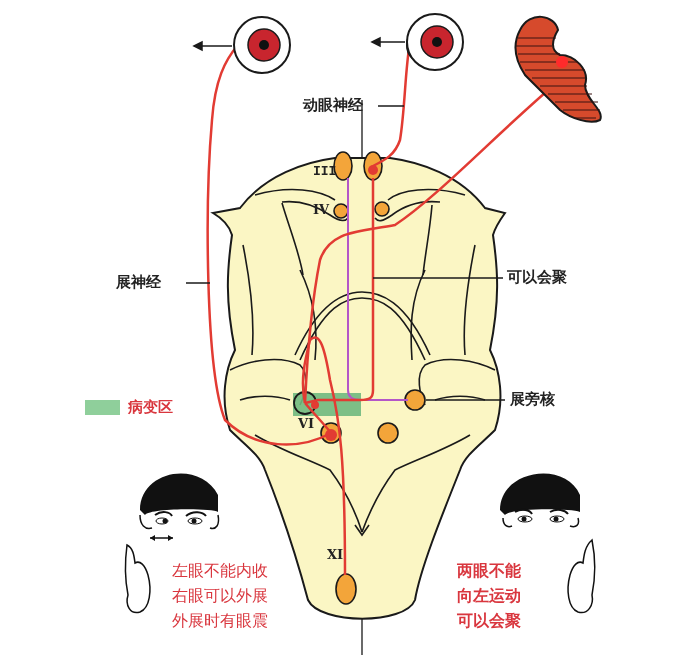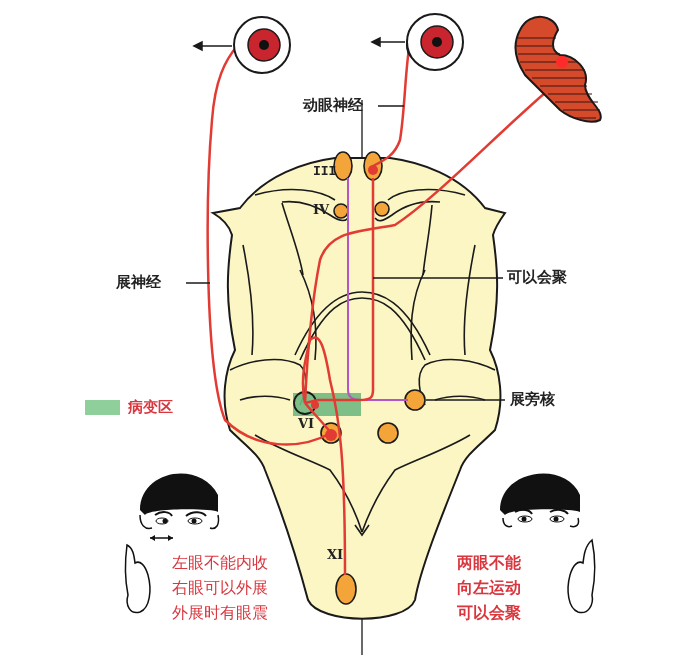--- a/index.html
+++ b/index.html
@@ -2,21 +2,21 @@
 <html><head>
 <meta charset="utf-8">
 <style>
   html, body { margin: 0; padding: 0; background: #ffffff; }
   body { width: 673px; height: 665px; position: relative; overflow: hidden;
          font-family: "DejaVu Sans", "Liberation Sans", sans-serif; }
   #stage { position: absolute; left: 0; top: 0; width: 673px; height: 493px; }
   .lbl { position: absolute; font-size: 15px; font-weight: bold; color: #222; white-space: nowrap; letter-spacing: 0px; }
   .lbl-red { position: absolute; font-size: 15px; color: #d9363e; white-space: nowrap; font-weight: bold; }
   .roman { position: absolute; font-family: "DejaVu Serif", "Liberation Serif", serif; font-weight: bold; font-size: 13px; color: #222; }
-  .note { position: absolute; font-family: "DejaVu Serif", "Liberation Serif", serif; font-size: 16px; color: #d9363e; line-height: 25px; }
+  .note { position: absolute; font-family: "DejaVu Serif", "Liberation Serif", serif; font-size: 16px; color: #d9363e; line-height: 25px; margin-top: 8px; }
   .note div { white-space: nowrap; }
 </style>
 </head>
 <body>
 
 <div id="stage">
 <svg width="673" height="665" viewBox="0 0 673 665" xmlns="http://www.w3.org/2000/svg">
 
   <line x1="362" y1="100" x2="362" y2="655" stroke="#1a1a1a" stroke-width="1.3"></line>
 

